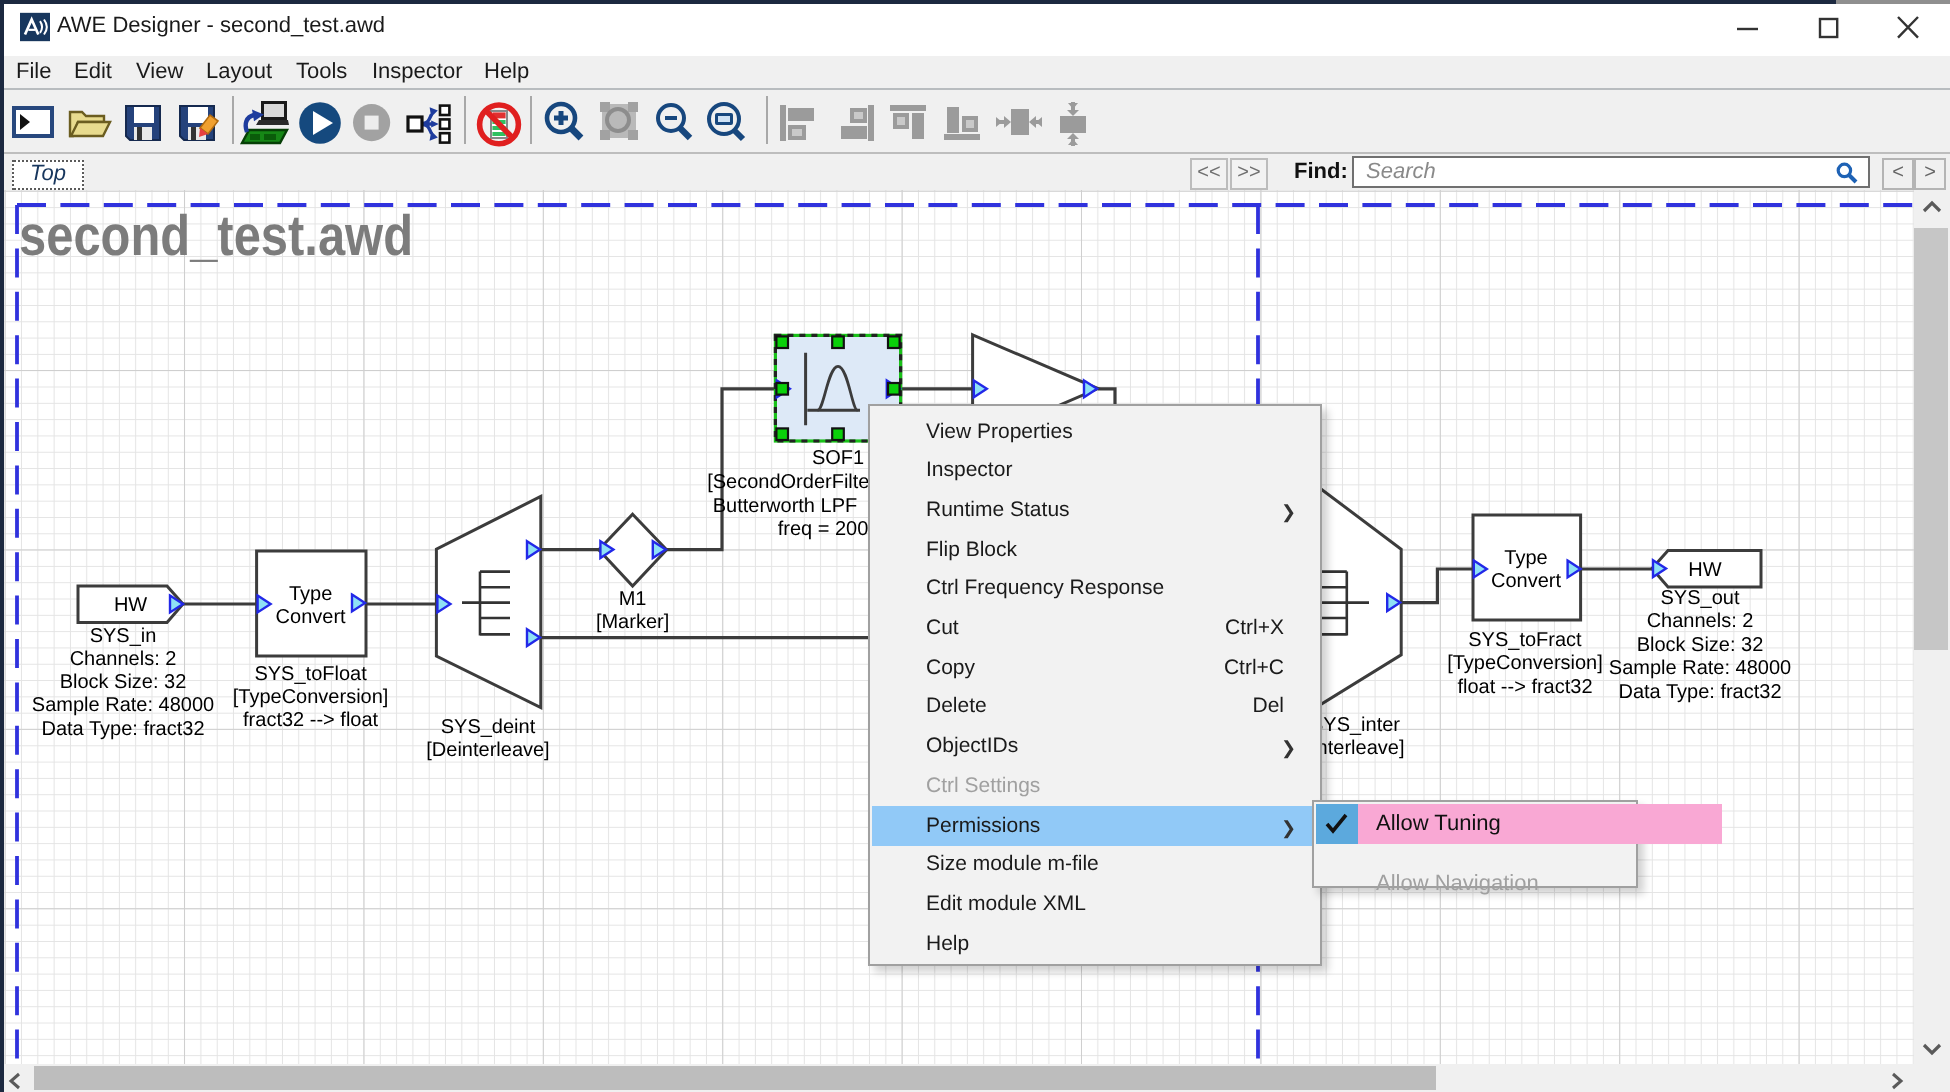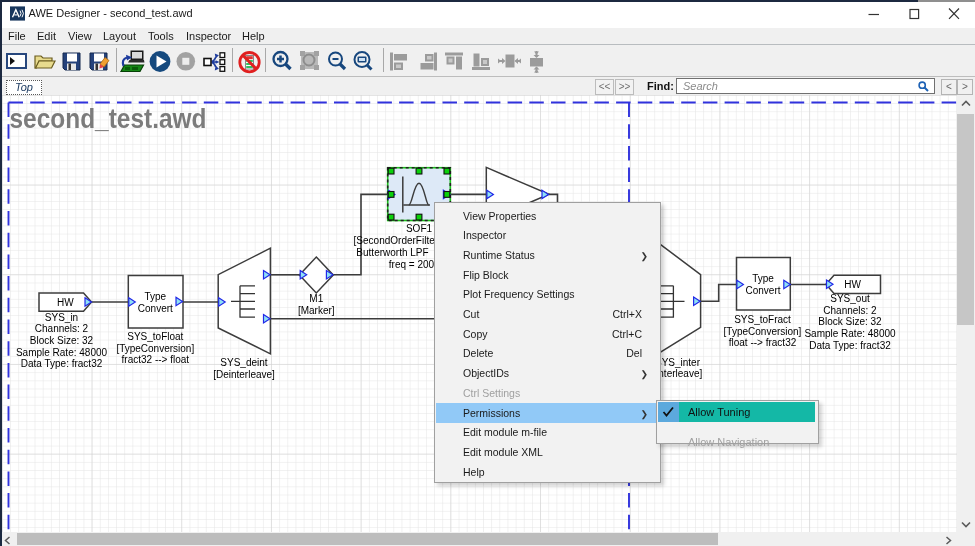--- a/index.html
+++ b/index.html
@@ -368,21 +368,21 @@
         <div class="t">Inspector</div>
       </div>
       <div class="mi" style="top: 41.9px;">
         <div class="t">Runtime Status</div>
         <div class="a">❯</div>
       </div>
       <div class="mi" style="top: 61.6px;">
         <div class="t">Flip Block</div>
       </div>
       <div class="mi" style="top: 81.3px;">
-        <div class="t">Plot Frequency Settings</div>
+        <div class="t">Ctrl Frequency Response</div>
       </div>
       <div class="mi" style="top: 101px;">
         <div class="t">Cut</div>
         <div class="s">Ctrl+X</div>
       </div>
       <div class="mi" style="top: 140.4px;">
         <div class="t">Delete</div>
         <div class="s">Del</div>
       </div>
       <div class="mi" style="top: 120.7px;">
@@ -394,31 +394,31 @@
         <div class="a">❯</div>
       </div>
       <div class="mi dis" style="top: 179.8px;">
         <div class="t">Ctrl Settings</div>
       </div>
       <div class="mi hl" style="top: 199.5px;">
         <div class="t">Permissions</div>
         <div class="a">❯</div>
       </div>
       <div class="mi" style="top: 219.2px;">
-        <div class="t">Edit module m-file</div>
+        <div class="t">Size module m-file</div>
       </div>
       <div class="mi" style="top: 238.9px;">
         <div class="t">Edit module XML</div>
       </div>
       <div class="mi" style="top: 258.6px;">
         <div class="t">Help</div>
       </div>
     </div>
   <div class="submenu">
-    <div class="smi" style="top:1px;background:#14b8a6;">
+    <div class="smi" style="top:1px;background:#f9a8d4;padding-left:46px;">
       <div style="position:absolute;left:0;top:0;width:21px;height:20px;background:#5ca9dd;"></div>
       <svg class="abs" style="left:4px;top:4px" width="13" height="12" viewBox="0 0 13 12">
           <path d="M1.5 6 L4.5 9.5 L11 1.5" fill="none" stroke="#111" stroke-width="1.8"></path>
         </svg>
       <div class="t">Allow Tuning</div>
     </div>
     <div class="smi" style="top:31px;color:#a0a0a0;">
         <div class="t">Allow Navigation</div>
       </div>
   </div>

